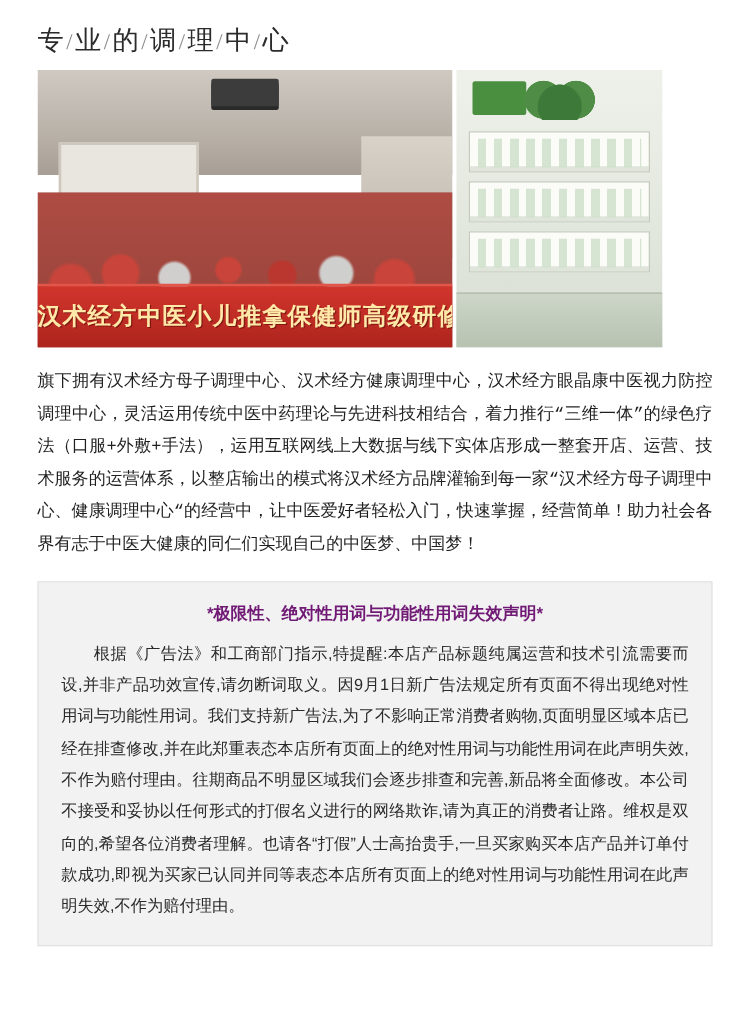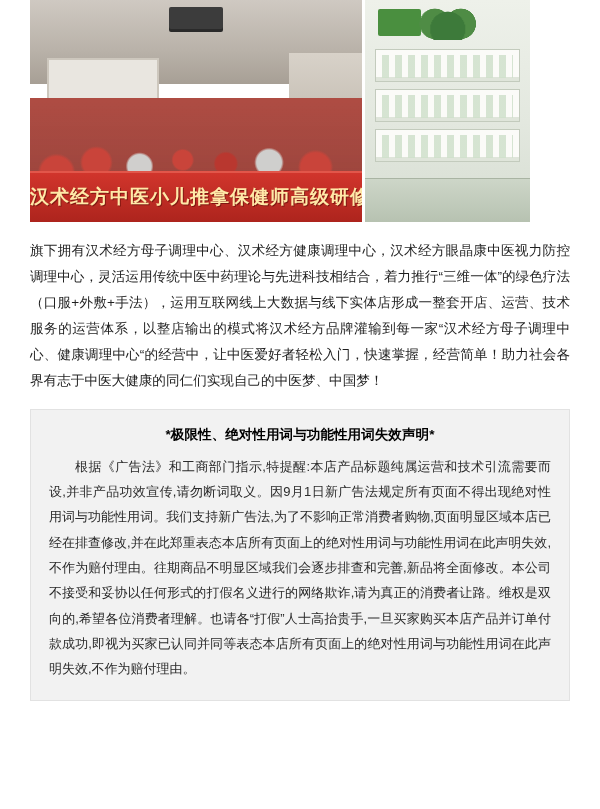--- a/index.html
+++ b/index.html
@@ -142,52 +142,57 @@
   }
 
   
   .body-text {
     width: 540px;
     margin: 16px auto 0 auto;
     font-size: 13.6px;
     line-height: 1.92;
     color: #1f1f1f;
     text-align: justify;
-    font-family: Liberation Sans, sans-serif;
+    font-family: Liberation Mono, monospace;
   }
   .body-text p { margin: 0 0 14px 0; }
 
   
   .disclaimer {
     width: 540px;
     margin: 8px auto 0 auto;
     background: #f2f2f2;
     border: 1px solid #e2e2e2;
     padding: 16px 18px 18px 18px;
   }
   .disclaimer-title {
     text-align: center;
     font-weight: bold;
     font-size: 13.6px;
-    color: #000000;
+    color: #701a75;
     margin-bottom: 10px;
   }
   .disclaimer-body {
     font-size: 13px;
     line-height: 1.95;
     text-align: justify;
     color: #2a2a2a;
     text-indent: 2em;
   }
 </style>
 </head>
 <body>
 
 <div class="page">
 
+  <div class="title-wrap">
+    <div class="title">
+      <span>专</span><span class="sep">/</span><span>业</span><span class="sep">/</span><span>的</span><span class="sep">/</span><span>调</span><span class="sep">/</span><span>理</span><span class="sep">/</span><span>中</span><span class="sep">/</span><span>心</span>
+    </div>
+  </div>
 
   <div class="photos">
 
     <div class="photo photo-left">
       <div class="ceil"></div>
       <div class="wall-r"></div>
       <div class="board"></div>
       <div class="crowd"></div>
       <div class="banner">
         <div class="banner-text">汉术经方中医小儿推拿保健师高级研修班</div>

